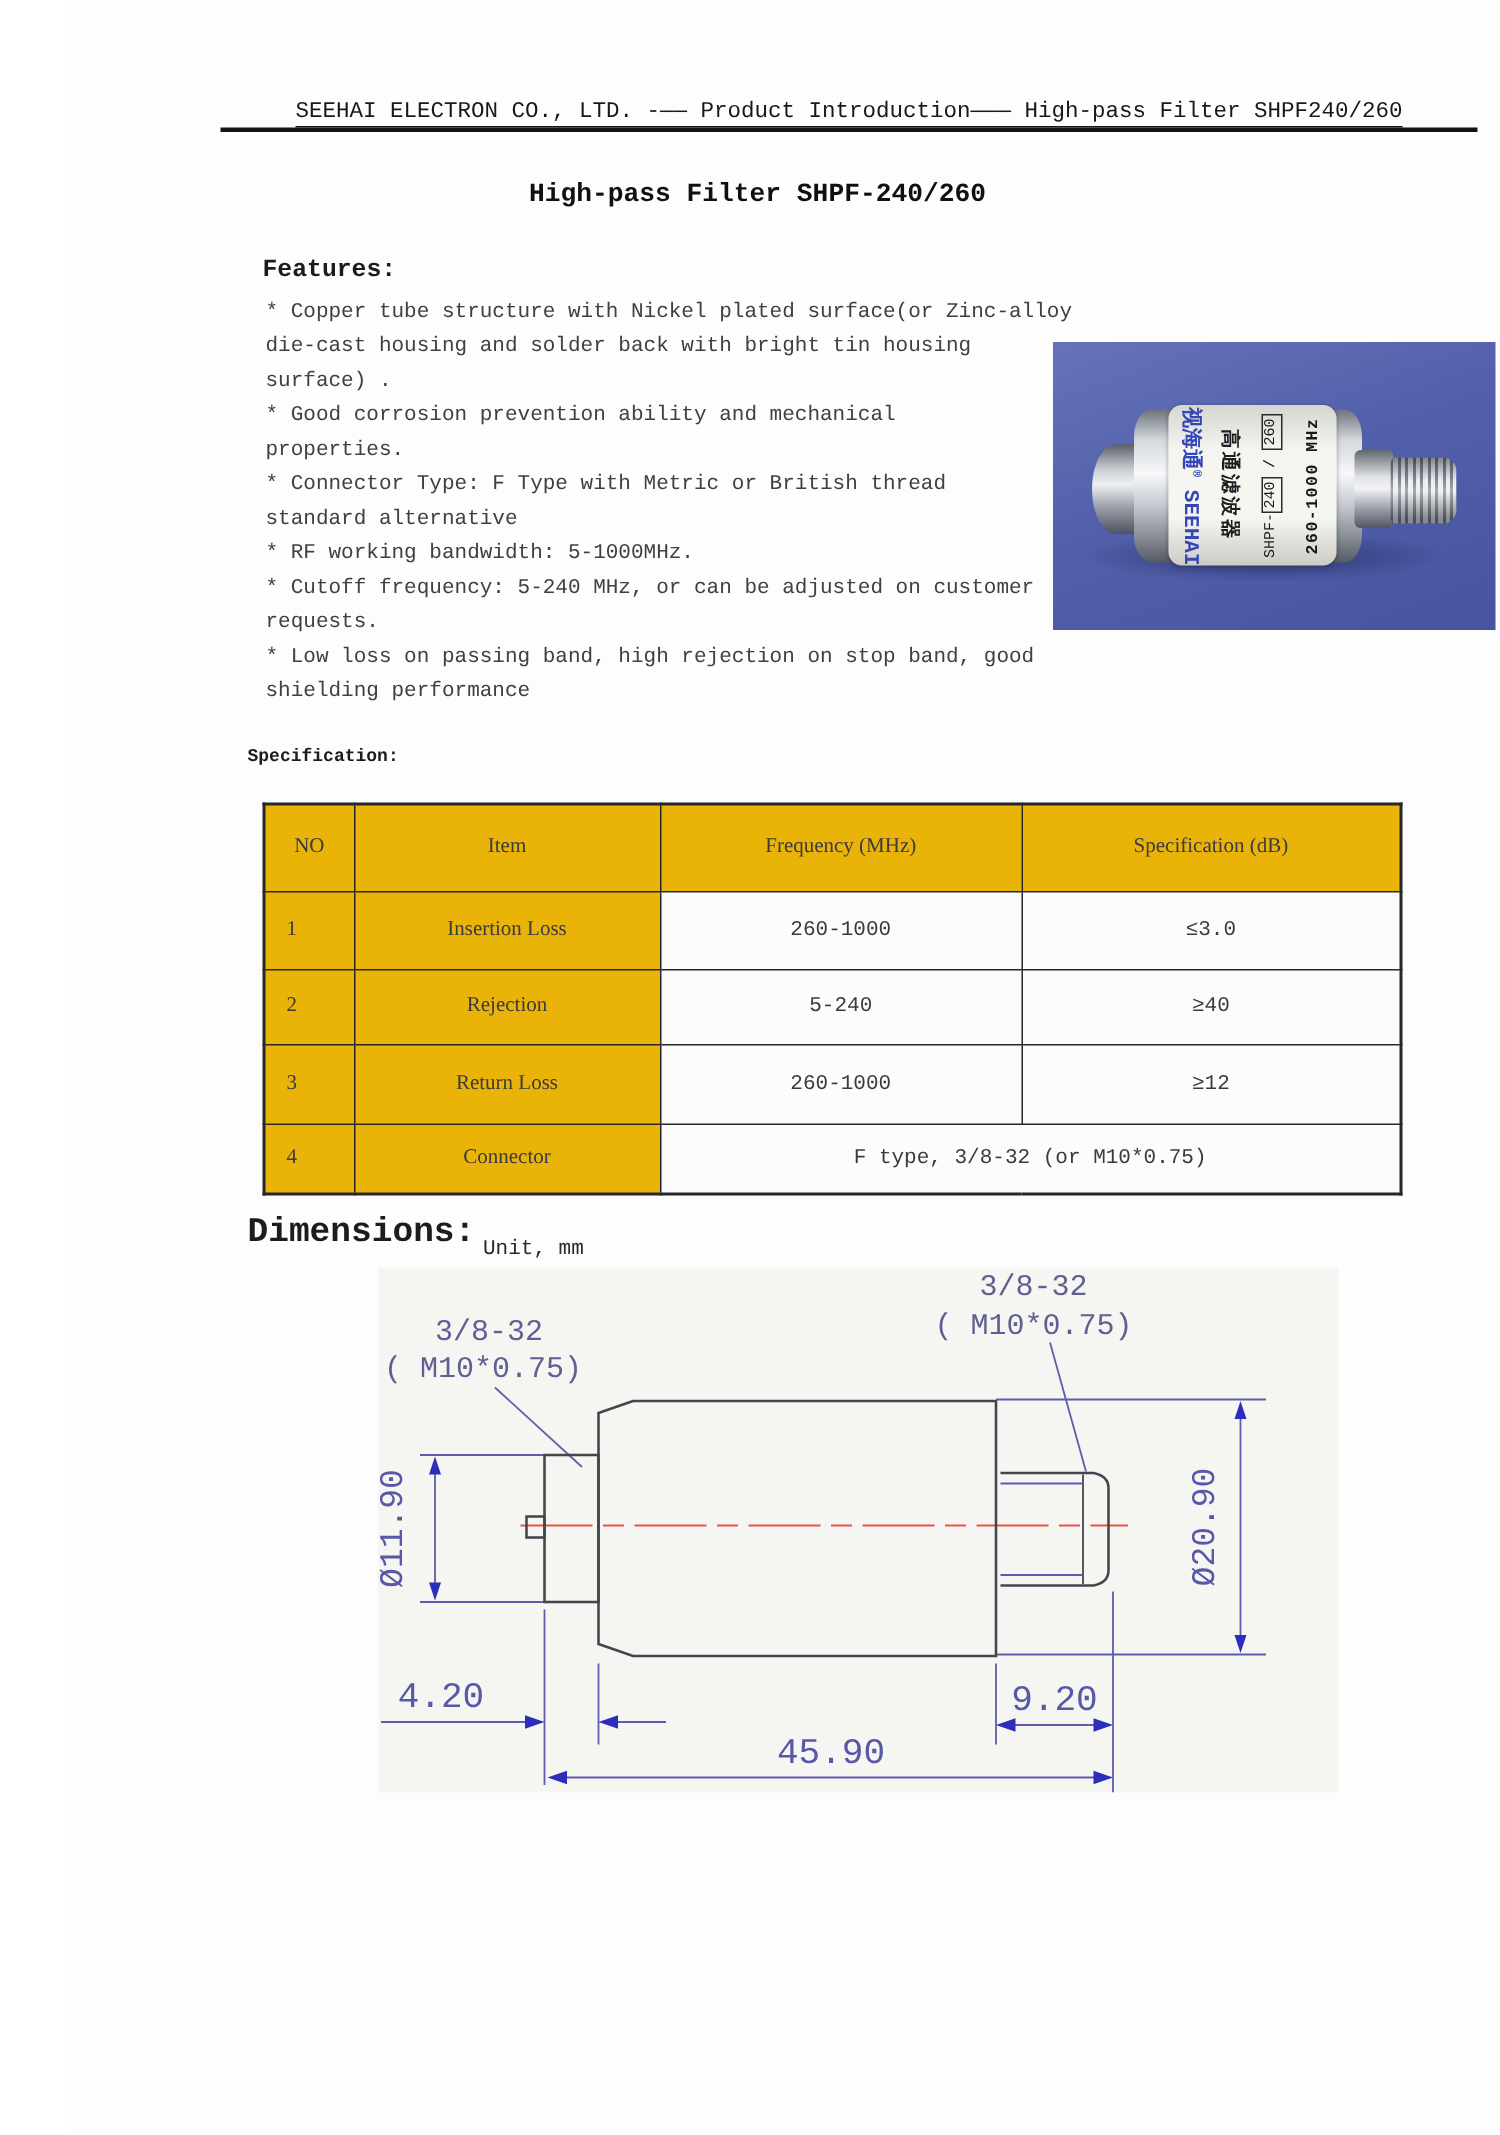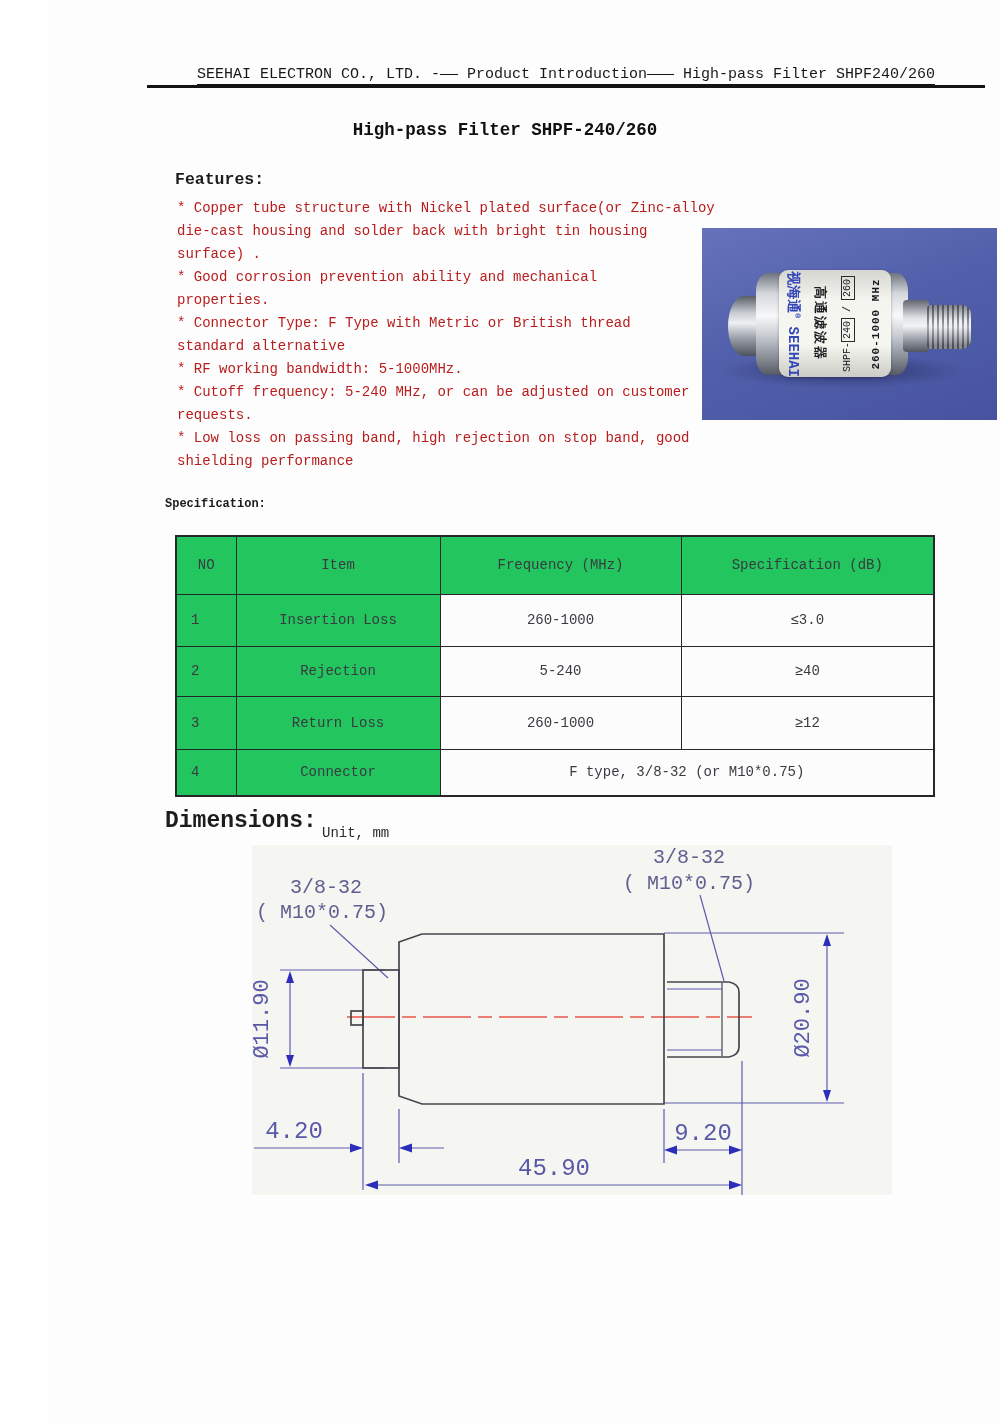--- a/index.html
+++ b/index.html
@@ -11,21 +11,21 @@
   
   .header-text { top:66px; left:100px; width:838px; text-align:center; font-size:15px; color:#181818; white-space:nowrap; }
   .header-text span { border-bottom:1.5px solid #141414; padding-bottom:1px; }
   .header-rule { top:85px; left:100px; width:838px; height:3px; background:#141414; }
 
   
   .page-title { top:120px; left:0; width:916px; text-align:center; font-size:17.5px; font-weight:bold; color:#101010; }
 
   
   .features-heading { top:170px; left:128px; font-size:16.5px; font-weight:bold;text-align:center; }
-  .features-list { top:197px; left:130px; width:560px; font-size:14px; color:#b91c1c; }
+  .features-list { top:197px; left:130px; width:560px; font-size:14px; color:#404040; }
   .features-list .fline { height:23px; line-height:23px; white-space:nowrap; }
 
   
   .photo { top:228px; left:655px; width:295px; height:192px; overflow:hidden;
            background:linear-gradient(160deg,#6673bb 0%,#5260ab 45%,#47539e 100%); }
   .dev-shadow { left:18px; top:126px; width:244px; height:34px;
            background:radial-gradient(closest-side, rgba(22,26,66,.55), rgba(22,26,66,0)); border-radius:50%; }
   .cap-left { left:26px; top:68px; width:42px; height:60px; border-radius:16px 6px 6px 16px / 30px 10px 10px 30px;
            background:linear-gradient(to bottom,#585d66,#c8ccd2 28%,#eef0f2 45%,#9aa0aa 70%,#4e525c); }
   .body-main { left:54px; top:45px; width:152px; height:102px; border-radius:12px/18px;
@@ -48,21 +48,21 @@
   .mbox { display:inline-block; border:1px solid #2a2a30; padding:0 2px; line-height:12px; }
   .ll-brand sup { font-size:8px; }
 
   
   .spec-heading { top:497px; left:118px; font-size:12px; font-weight:bold; }
   .spec-table { top:535px; left:128px; }
   table { border-collapse:collapse; table-layout:fixed; width:742px; }
   td,th { border:1.5px solid #26262b; font-size:14px; font-weight:normal; color:#3a3a40; text-align:center; vertical-align:middle; }
   table { border:2px solid #26262b; }
   .c-no { width:60px; } .c-item { width:204px; } .c-freq { width:241px; } .c-spec { width:253px; }
-  .blue { background:#22c55e; }
+  .blue { background:#eab308;font-family:Liberation Serif, serif; }
   .white { background:#fcfcfc; }
   .rh { height:58px; } .r1 { height:52px; } .r2 { height:50px; } .r3 { height:53px; } .r4 { height:47px; }
   td.no-cell { text-align:left; padding-left:14px; }
 
   
   .dim-heading { top:808px; left:118px; font-size:23px; font-weight:bold; }
   .unit-label { top:825px; left:275px; font-size:14px; color:#2a2a2a; }
   .drawing { top:845px; left:205px; width:640px; height:350px; background:#f5f5f2; }
 </style>
 </head>

